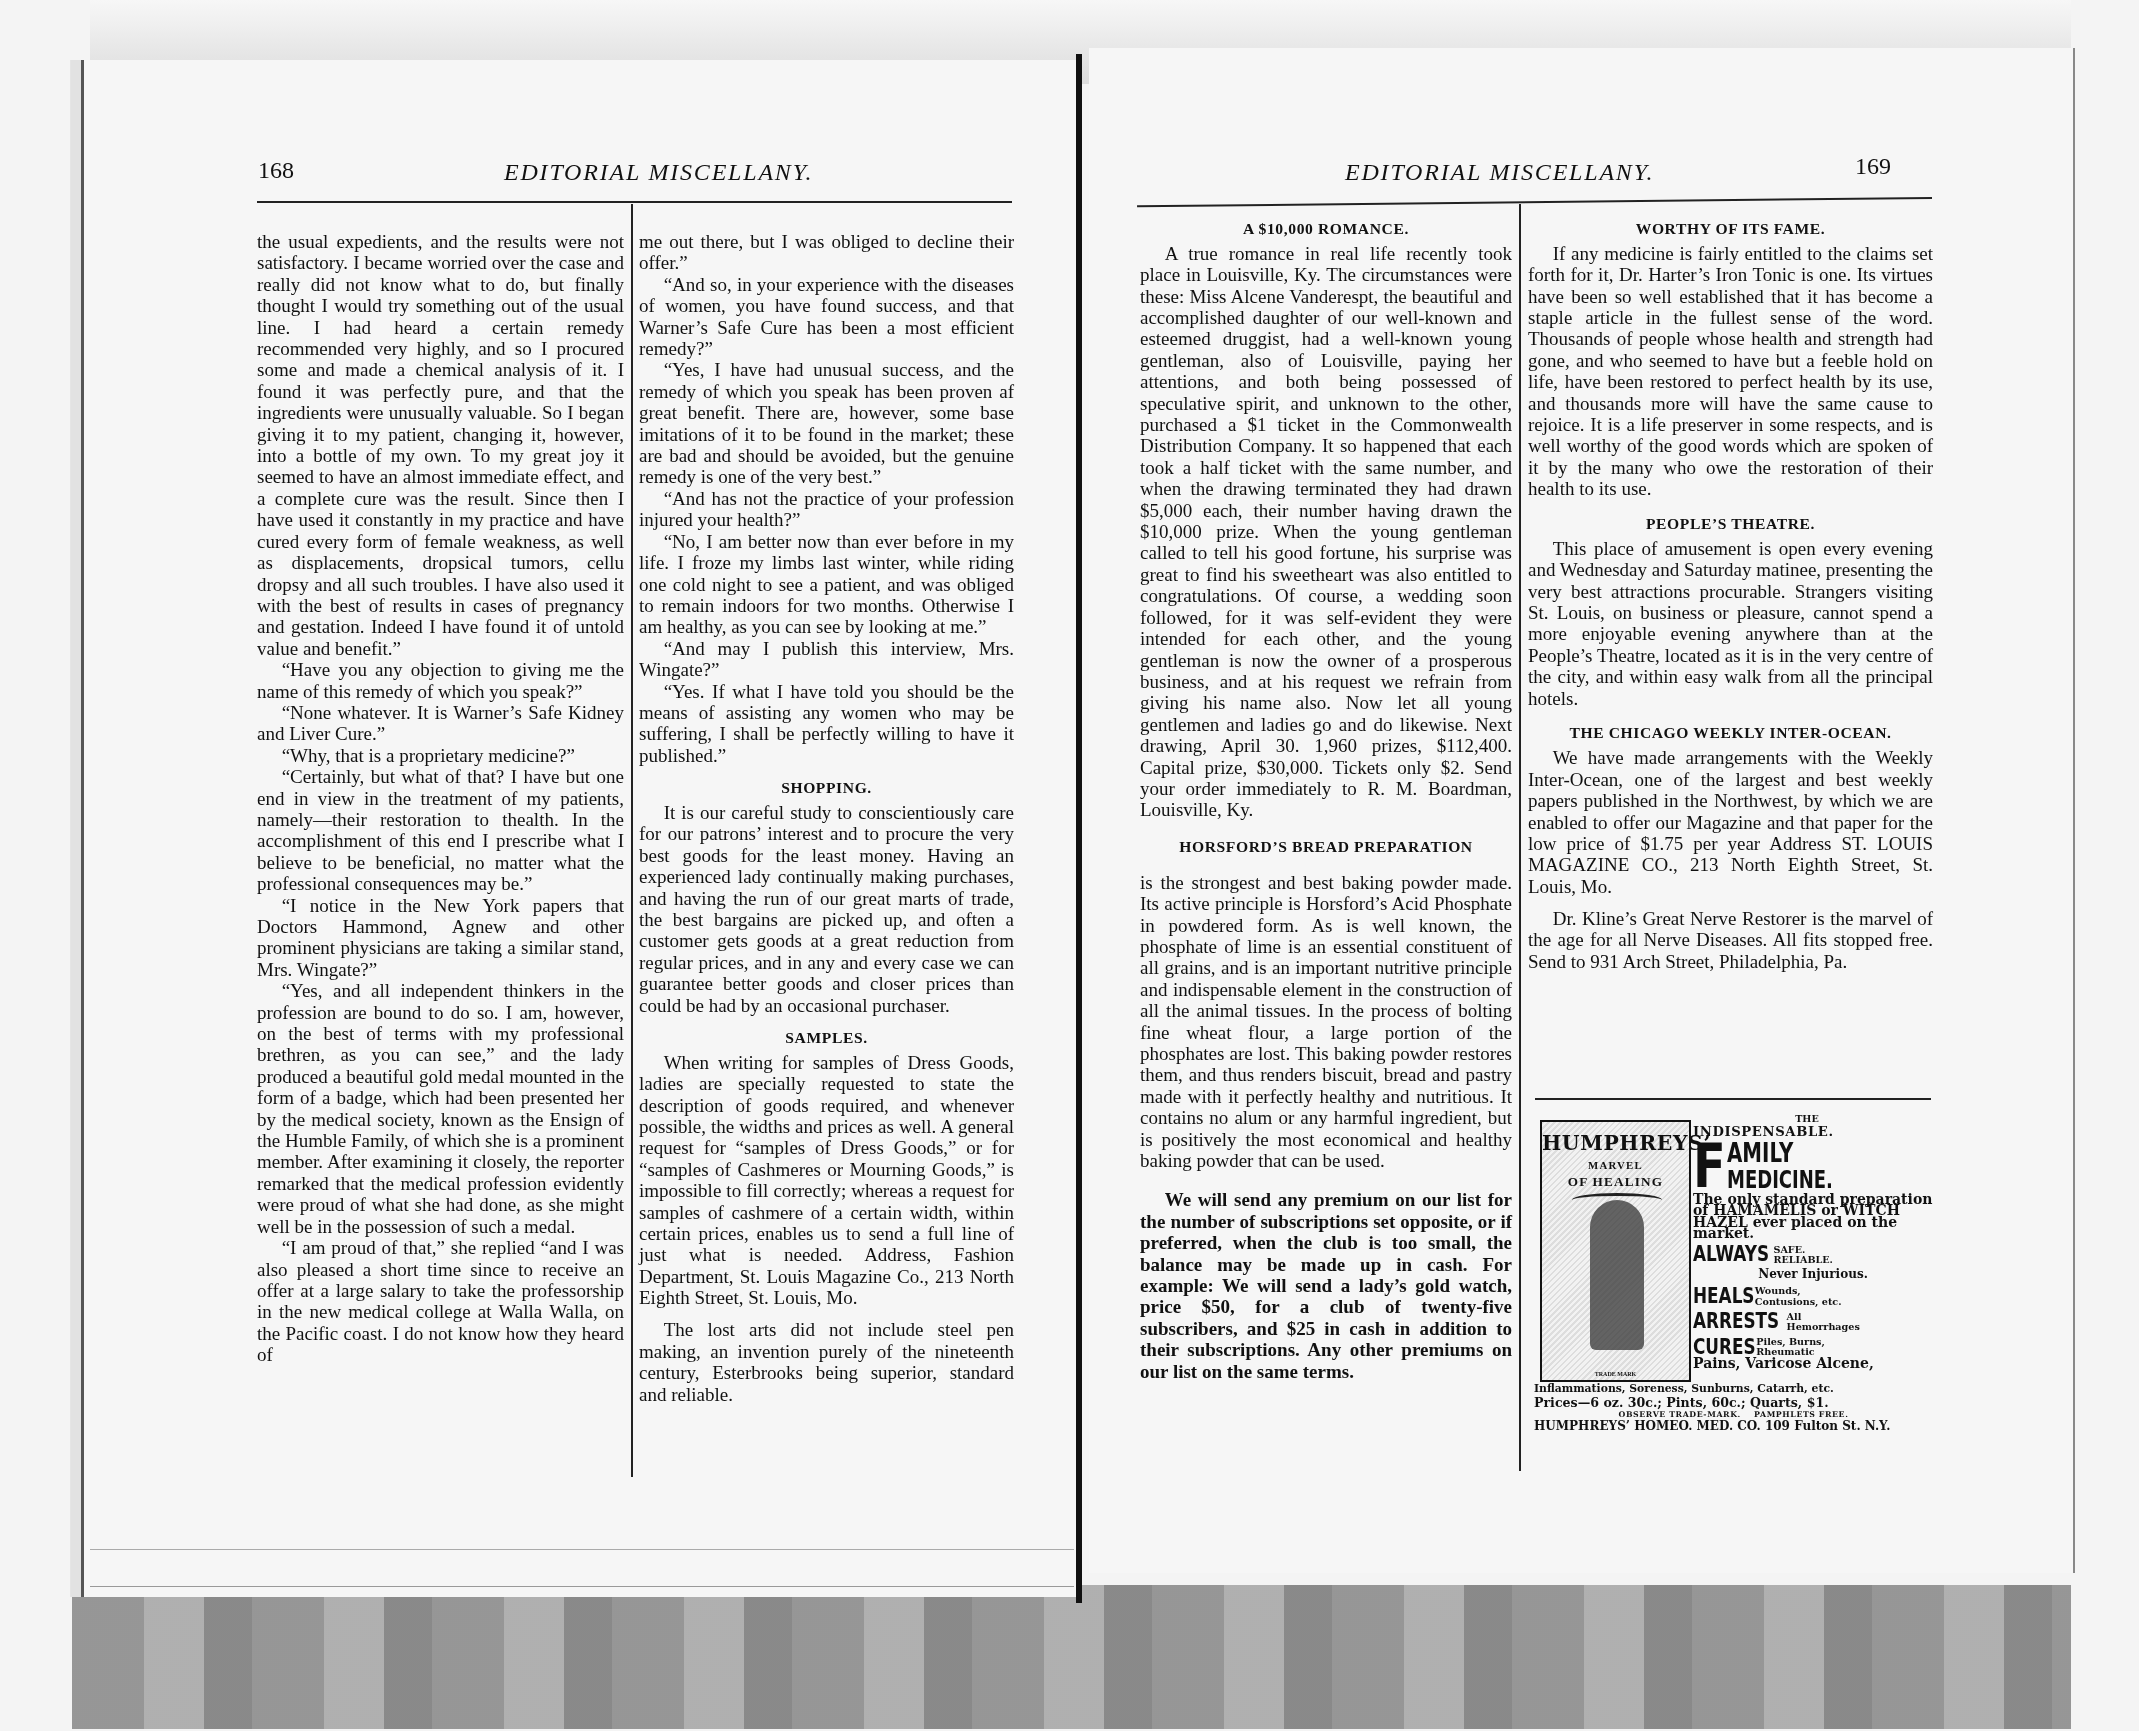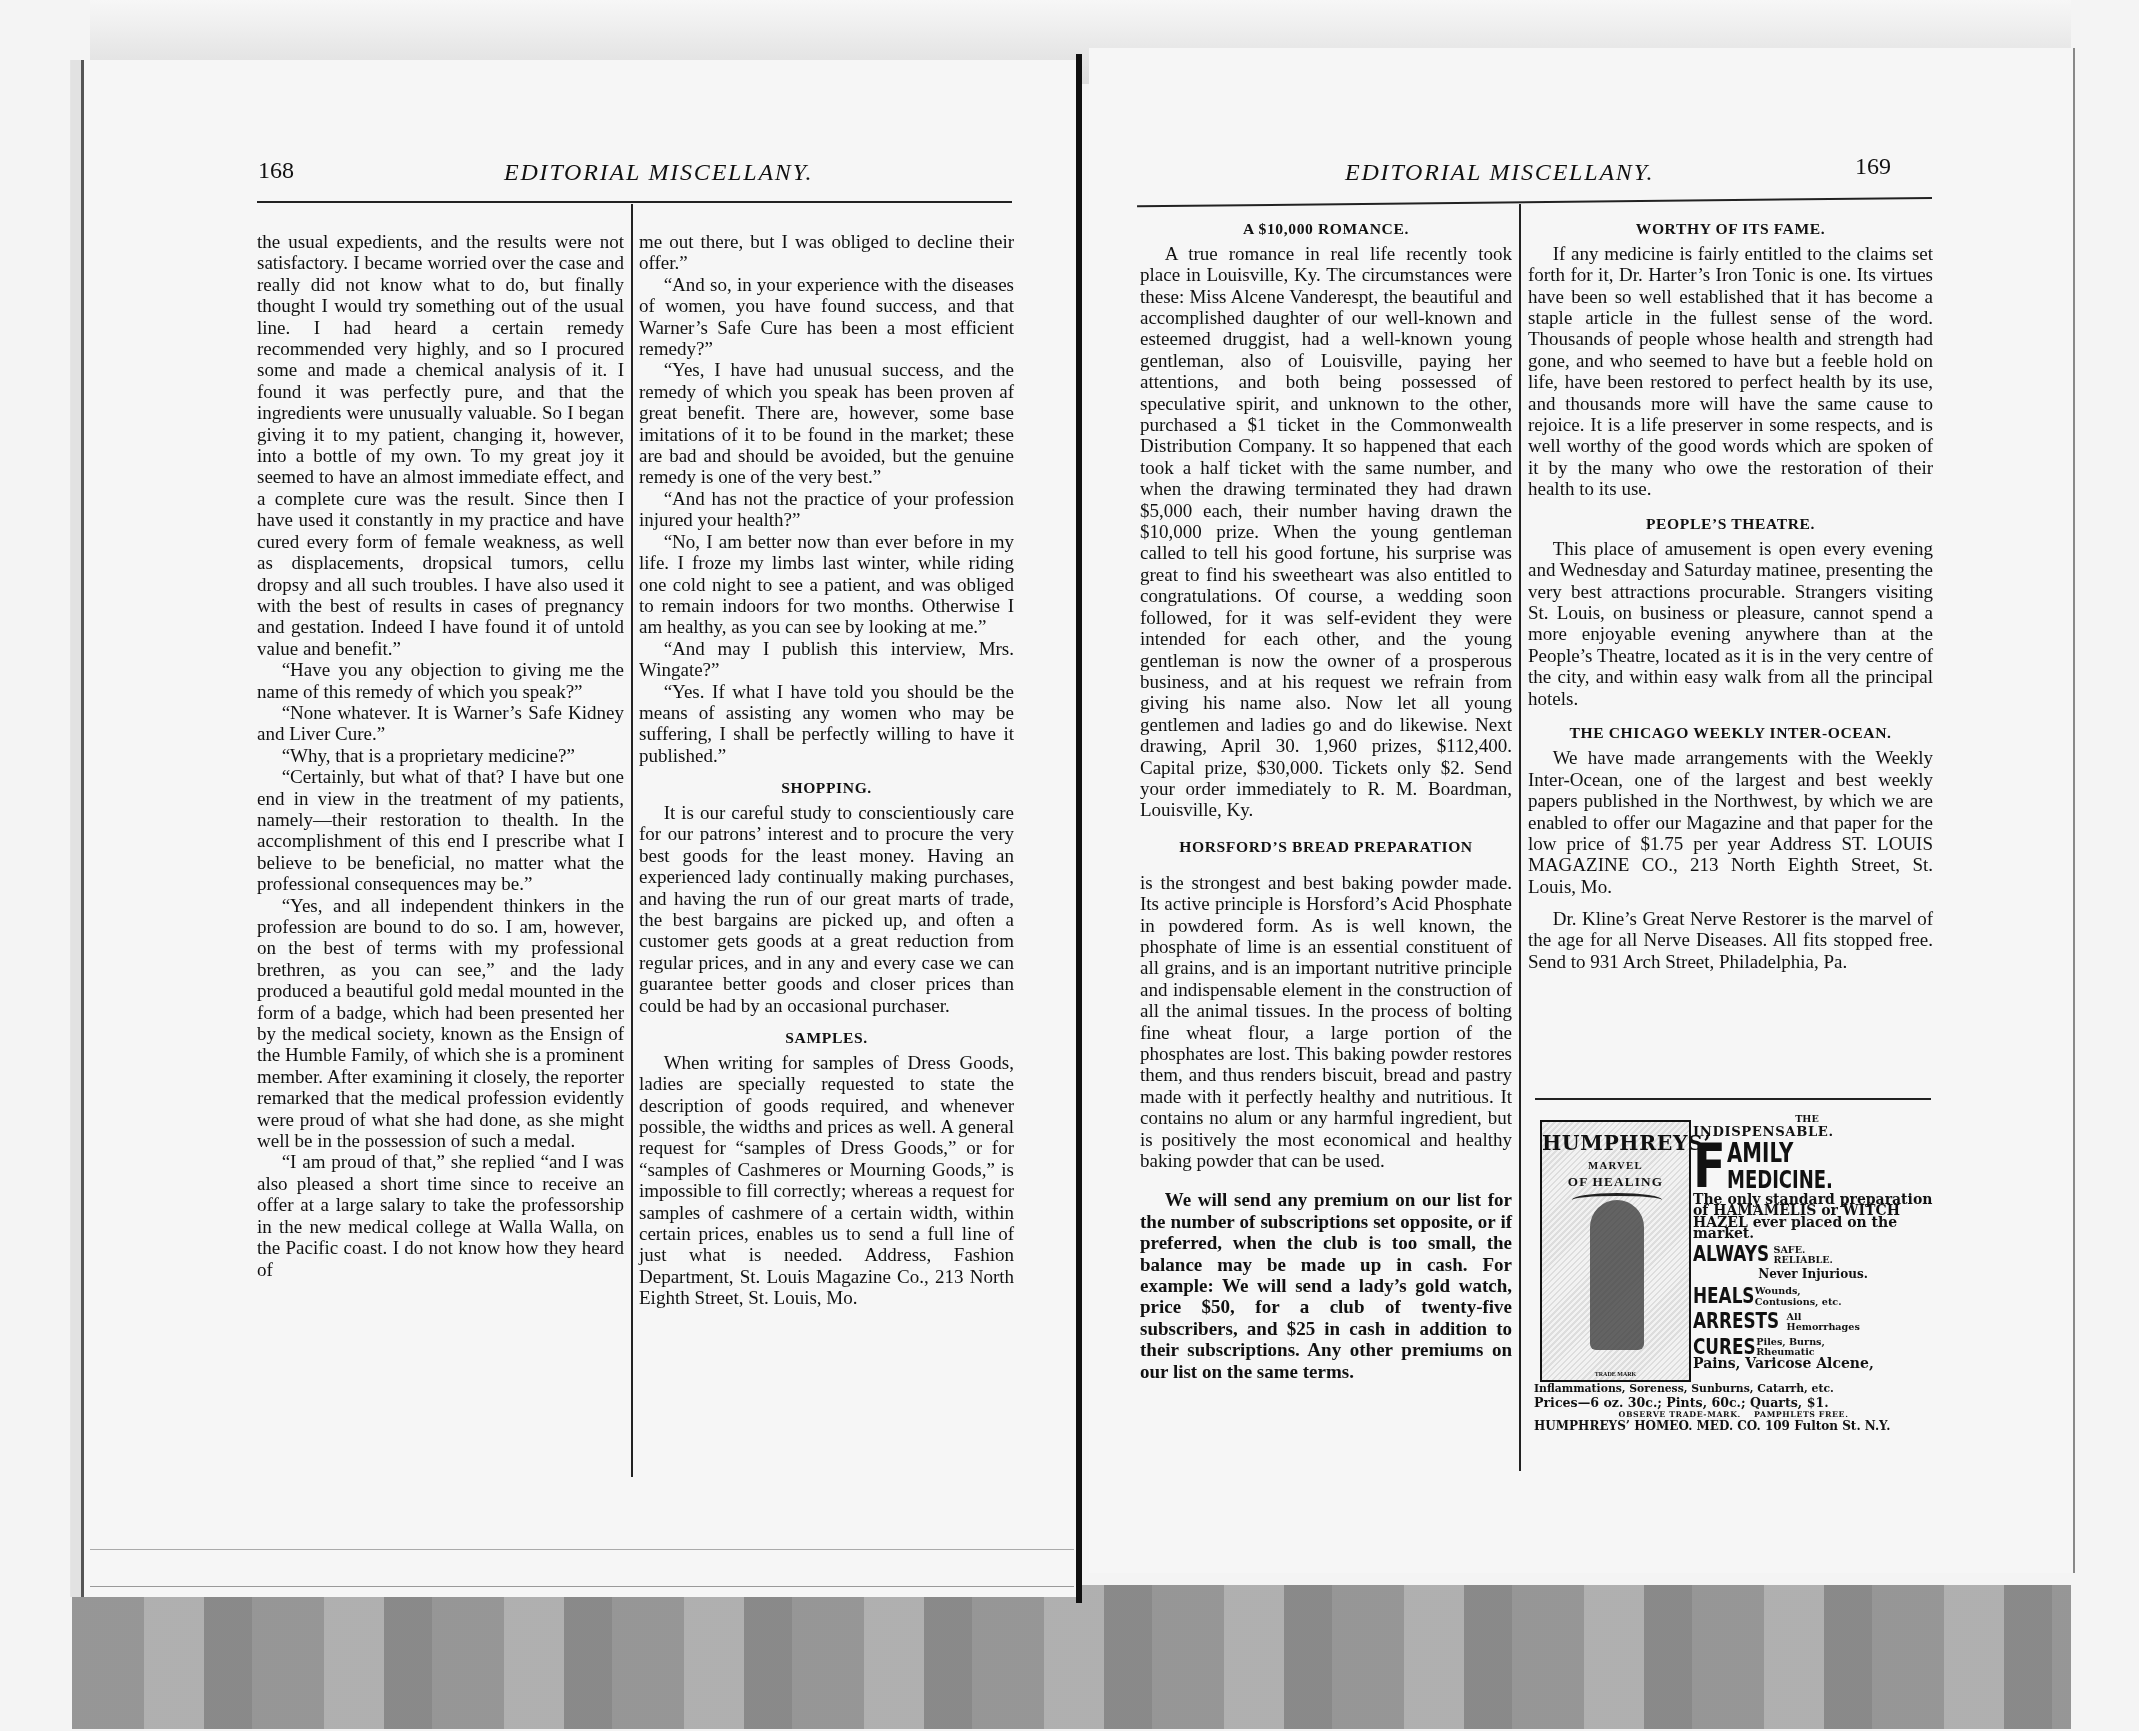--- a/index.html
+++ b/index.html
@@ -66,37 +66,39 @@
 <div class="running-head italic-caps" style="left:504px;">EDITORIAL MISCELLANY.</div>
 <div class="rule" style="left:257px;top:201px;width:755px;"></div>
 <div class="col-divider" style="left:631px;top:204px;height:1273px;"></div>
 
 <div class="col" style="left:257px;top:217px;width:367px;">
   <p class="noind">the usual expedients, and the results were not satisfactory. I became worried over the case and really did not know what to do, but finally thought I would try something out of the usual line. I had heard a certain remedy recommended very highly, and so I procured some and made a chemical analysis of it. I found it was perfectly pure, and that the ingredients were unusually valuable. So I began giving it to my patient, changing it, however, into a bottle of my own. To my great joy it seemed to have an almost immediate effect, and a complete cure was the result. Since then I have used it constantly in my practice and have cured every form of female weakness, as well as displacements, dropsical tumors, cellu dropsy and all such troubles. I have also used it with the best of results in cases of pregnancy and gestation. Indeed I have found it of untold value and benefit.”</p>
   <p>“Have you any objection to giving me the name of this remedy of which you speak?”</p>
   <p>“None whatever. It is Warner’s Safe Kidney and Liver Cure.”</p>
   <p>“Why, that is a proprietary medicine?”</p>
   <p>“Certainly, but what of that? I have but one end in view in the treatment of my patients, namely—their restoration to thealth. In the accomplishment of this end I prescribe what I believe to be beneficial, no matter what the professional consequences may be.”</p>
+  <p>“I notice in the New York papers that Doctors Hammond, Agnew and other prominent physicians are taking a similar stand, Mrs. Wingate?”</p>
   <p>“Yes, and all independent thinkers in the profession are bound to do so. I am, however, on the best of terms with my professional brethren, as you can see,” and the lady produced a beautiful gold medal mounted in the form of a badge, which had been presented her by the medical society, known as the Ensign of the Humble Family, of which she is a prominent member. After examining it closely, the reporter remarked that the medical profession evidently were proud of what she had done, as she might well be in the possession of such a medal.</p>
   <p>“I am proud of that,” she replied “and I was also pleased a short time since to receive an offer at a large salary to take the professorship in the new medical college at Walla Walla, on the Pacific coast. I do not know how they heard of</p>
 </div>
 
 <div class="col" style="left:639px;top:217px;width:375px;">
   <p class="noind">me out there, but I was obliged to decline their offer.”</p>
   <p>“And so, in your experience with the diseases of women, you have found success, and that Warner’s Safe Cure has been a most efficient remedy?”</p>
   <p>“Yes, I have had unusual success, and the remedy of which you speak has been proven af great benefit. There are, however, some base imitations of it to be found in the market; these are bad and should be avoided, but the genuine remedy is one of the very best.”</p>
   <p>“And has not the practice of your profession injured your health?”</p>
   <p>“No, I am better now than ever before in my life. I froze my limbs last winter, while riding one cold night to see a patient, and was obliged to remain indoors for two months. Otherwise I am healthy, as you can see by looking at me.”</p>
   <p>“And may I publish this interview, Mrs. Wingate?”</p>
   <p>“Yes. If what I have told you should be the means of assisting any women who may be suffering, I shall be perfectly willing to have it published.”</p>
   <div class="head">SHOPPING.</div>
   <p>It is our careful study to conscientiously care for our patrons’ interest and to procure the very best goods for the least money. Having an experienced lady continually making purchases, and having the run of our great marts of trade, the best bargains are picked up, and often a customer gets goods at a great reduction from regular prices, and in any and every case we can guarantee better goods and closer prices than could be had by an occasional purchaser.</p>
   <div class="head">SAMPLES.</div>
   <p>When writing for samples of Dress Goods, ladies are specially requested to state the description of goods required, and whenever possible, the widths and prices as well. A general request for “samples of Dress Goods,” or for “samples of Cashmeres or Mourning Goods,” is impossible to fill correctly; whereas a request for samples of cashmere of a certain width, within certain prices, enables us to send a full line of just what is needed. Address, Fashion Department, St. Louis Magazine Co., 213 North Eighth Street, St. Louis, Mo.</p>
   <div style="height:10.8px;"></div>
+  <p>The lost arts did not include steel pen making, an invention purely of the nineteenth century, Esterbrooks being superior, standard and reliable.</p>
 </div>
 
 <div class="running-head italic-caps" style="left:1345px;">EDITORIAL MISCELLANY.</div>
 <div class="pg-num" style="left:1855px;top:153px;">169</div>
 <div class="rule" style="left:1137px;top:197px;width:795px;transform:rotate(-0.6deg);transform-origin:right;"></div>
 <div class="col-divider" style="left:1519px;top:204px;height:1267px;"></div>
 
 <div class="col" style="left:1140px;top:207px;width:372px;">
   <div class="head">A $10,000 ROMANCE.</div>
   <p>A true romance in real life recently took place in Louisville, Ky. The circumstances were these: Miss Alcene Vanderespt, the beautiful and accomplished daughter of our well-known and esteemed druggist, had a well-known young gentleman, also of Louisville, paying her attentions, and both being possessed of speculative spirit, and unknown to the other, purchased a $1 ticket in the Commonwealth Distribution Company. It so happened that each took a half ticket with the same number, and when the drawing terminated they had drawn $5,000 each, their number having drawn the $10,000 prize. When the young gentleman called to tell his good fortune, his surprise was great to find his sweetheart was also entitled to congratulations. Of course, a wedding soon followed, for it was self-evident they were intended for each other, and the young gentleman is now the owner of a prosperous business, and at his request we refrain from giving his name also. Now let all young gentlemen and ladies go and do likewise. Next drawing, April 30. 1,960 prizes, $112,400. Capital prize, $30,000. Tickets only $2. Send your order immediately to R. M. Boardman, Louisville, Ky.</p>

